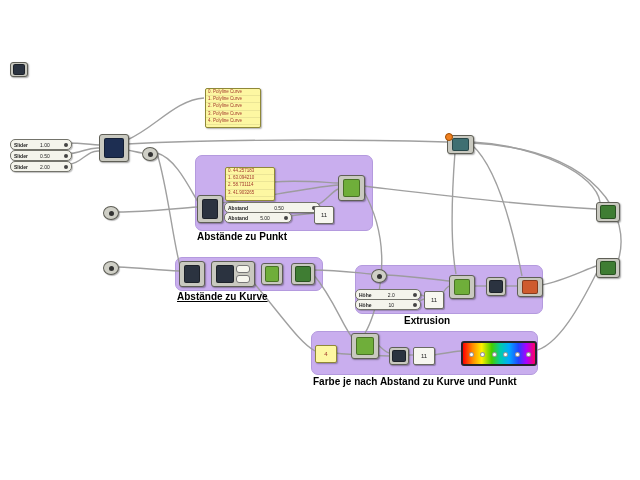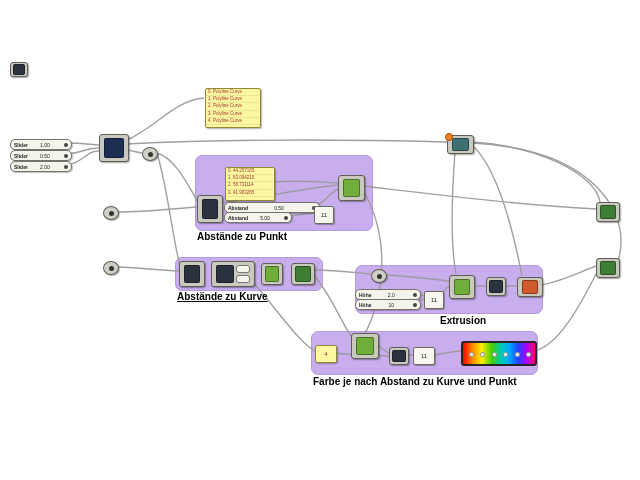--- a/index.html
+++ b/index.html
@@ -47,21 +47,21 @@
 
 <div id="canvas">
 
   <div class="group" style="left:195px;top:155px;width:176px;height:74px;"></div>
   <div class="group" style="left:175px;top:257px;width:146px;height:32px;"></div>
   <div class="group" style="left:355px;top:265px;width:186px;height:47px;"></div>
   <div class="group" style="left:311px;top:331px;width:225px;height:42px;"></div>
 
   <div class="glabel" style="left:197px;top:231px;">Abstände zu Punkt</div>
   <div class="glabel" style="left:177px;top:291px;text-decoration:underline;">Abstände zu Kurve</div>
-  <div class="glabel" style="left:440px;top:315px;">Extrusion</div>
+  <div class="glabel" style="left:404px;top:315px;">Extrusion</div>
   <div class="glabel" style="left:313px;top:376px;">Farbe je nach Abstand zu Kurve und Punkt</div>
 
   <svg class="wires" width="640" height="480" viewBox="0 0 640 480">
     <g fill="none" stroke="#9b9b9b" stroke-width="1.4" opacity="0.95">
       <path d="M64,143 C82,143 86,144 99,145"></path>
       <path d="M64,154 C82,154 86,147 99,148"></path>
       <path d="M64,165 C82,165 86,150 99,151"></path>
       <path d="M127,140 C155,128 175,100 204,98"></path>
       <path d="M127,144 C250,138 370,140 447,142"></path>
       <path d="M127,150 C133,151 136,152 142,153"></path>

